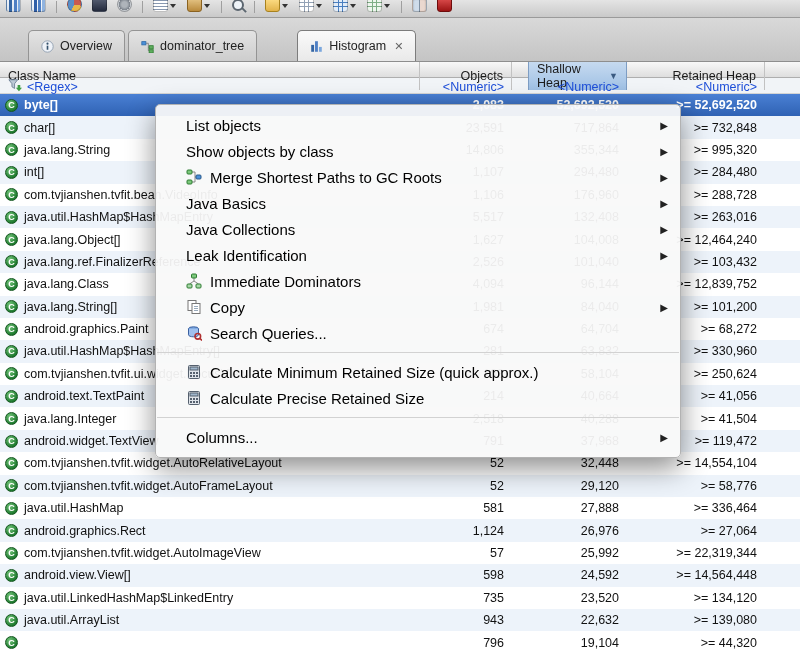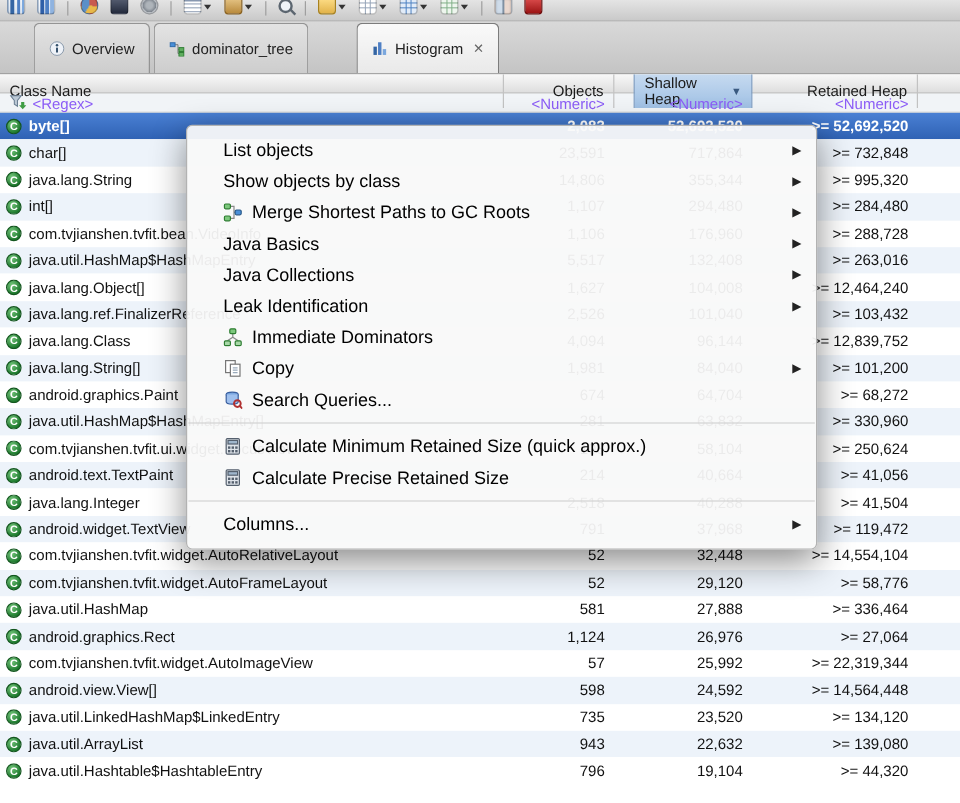--- a/index.html
+++ b/index.html
@@ -42,39 +42,39 @@
   .tb.dd::after { content:""; position:absolute; right:-9px; top:6px;
         border:3px solid transparent; border-top:4px solid #333; }
 
   
   .tabbar {
     height:44px; display:flex; align-items:flex-end; gap:3px; padding-left:28px;
     background:linear-gradient(#d9d9d9,#c4c4c4);
     border-bottom:1px solid #8e8e8e;
   }
   .tab {
-    height:42px; display:flex; align-items:center; gap:6px; padding:0 12px;
+    height:31px; display:flex; align-items:center; gap:6px; padding:0 12px;
     border:1px solid #949494; border-bottom:none; border-radius:5px 5px 0 0;
     background:linear-gradient(#e3e3e3,#cdcdcd); color:#222; white-space:nowrap;
   }
   .tab.active { background:linear-gradient(#fafafa,#e9e9e9); border-color:#7c7c7c;margin-left:37px; }
   .ti { display:inline-flex; flex:none; }
   .tab-close { color:#666; font-size:11px; margin-left:2px; cursor:default; }
 
   
   .grid-row { display:grid; grid-template-columns:420px 92px 115px 138px 1fr; }
   .thead { height:16px; background:linear-gradient(#f8f8f8,#dedede);
     border-bottom:1px solid #aeaeae; align-items:stretch; }
   .th { display:flex; align-items:center; padding:0 8px; border-right:1px solid #c2c2c2; color:#1a1a1a; }
   .th.num { justify-content:flex-end; }
   .th.sorted { background:linear-gradient(#c6daf0,#9fc0e4); border-left:1px solid #7d9dc4; border-right:1px solid #7d9dc4;margin-left:16px; }
   .sort-arrow { font-size:9px; color:#3a5a80; margin-left:5px; }
   .th.spacer, .cell.spacer, .fc.spacer { border-right:none; }
 
-  .filterrow { height:16px; background:#f1f4f7; border-bottom:1px solid #d4d4d4; align-items:center; color:#8b5cf6; }
+  .filterrow { height:16px; background:#f1f4f7; border-bottom:1px solid #d4d4d4; align-items:center; color:#1d4ed8; }
   .fc { display:flex; align-items:center; gap:5px; padding:0 8px; height:100%; }
   .fc.num { justify-content:flex-end; }
 
   .tbody > div.row { height:22.4px; align-items:center; background:#fff; }
   .tbody > div:nth-of-type(even) { background:#edf3fa; }
   .tbody > div.selected { background:linear-gradient(#4a80d4,#2f62b4); color:#fff; font-weight:bold; }
   .cell { overflow:hidden; white-space:nowrap; }
   .cell.name { display:flex; align-items:center; gap:6px; padding-left:5px; }
   .cell.num { text-align:right; padding-right:8px; }
   .cicon { width:13px; height:13px; border-radius:50%; flex:none;
@@ -475,21 +475,20 @@
       </div>
       <div class="cell num">943</div>
       <div class="cell num">22,632</div>
       <div class="cell num">&gt;= 139,080</div>
       <div class="cell spacer"></div>
     </div>
 
     <div class="grid-row row">
       <div class="cell name">
         <span class="cicon">C</span>
-        <span>java.util.Hashtable$HashtableEntry</span>
       </div>
       <div class="cell num">796</div>
       <div class="cell num">19,104</div>
       <div class="cell num">&gt;= 44,320</div>
       <div class="cell spacer"></div>
     </div>
   </div>
 
 <div class="context-menu">
 

